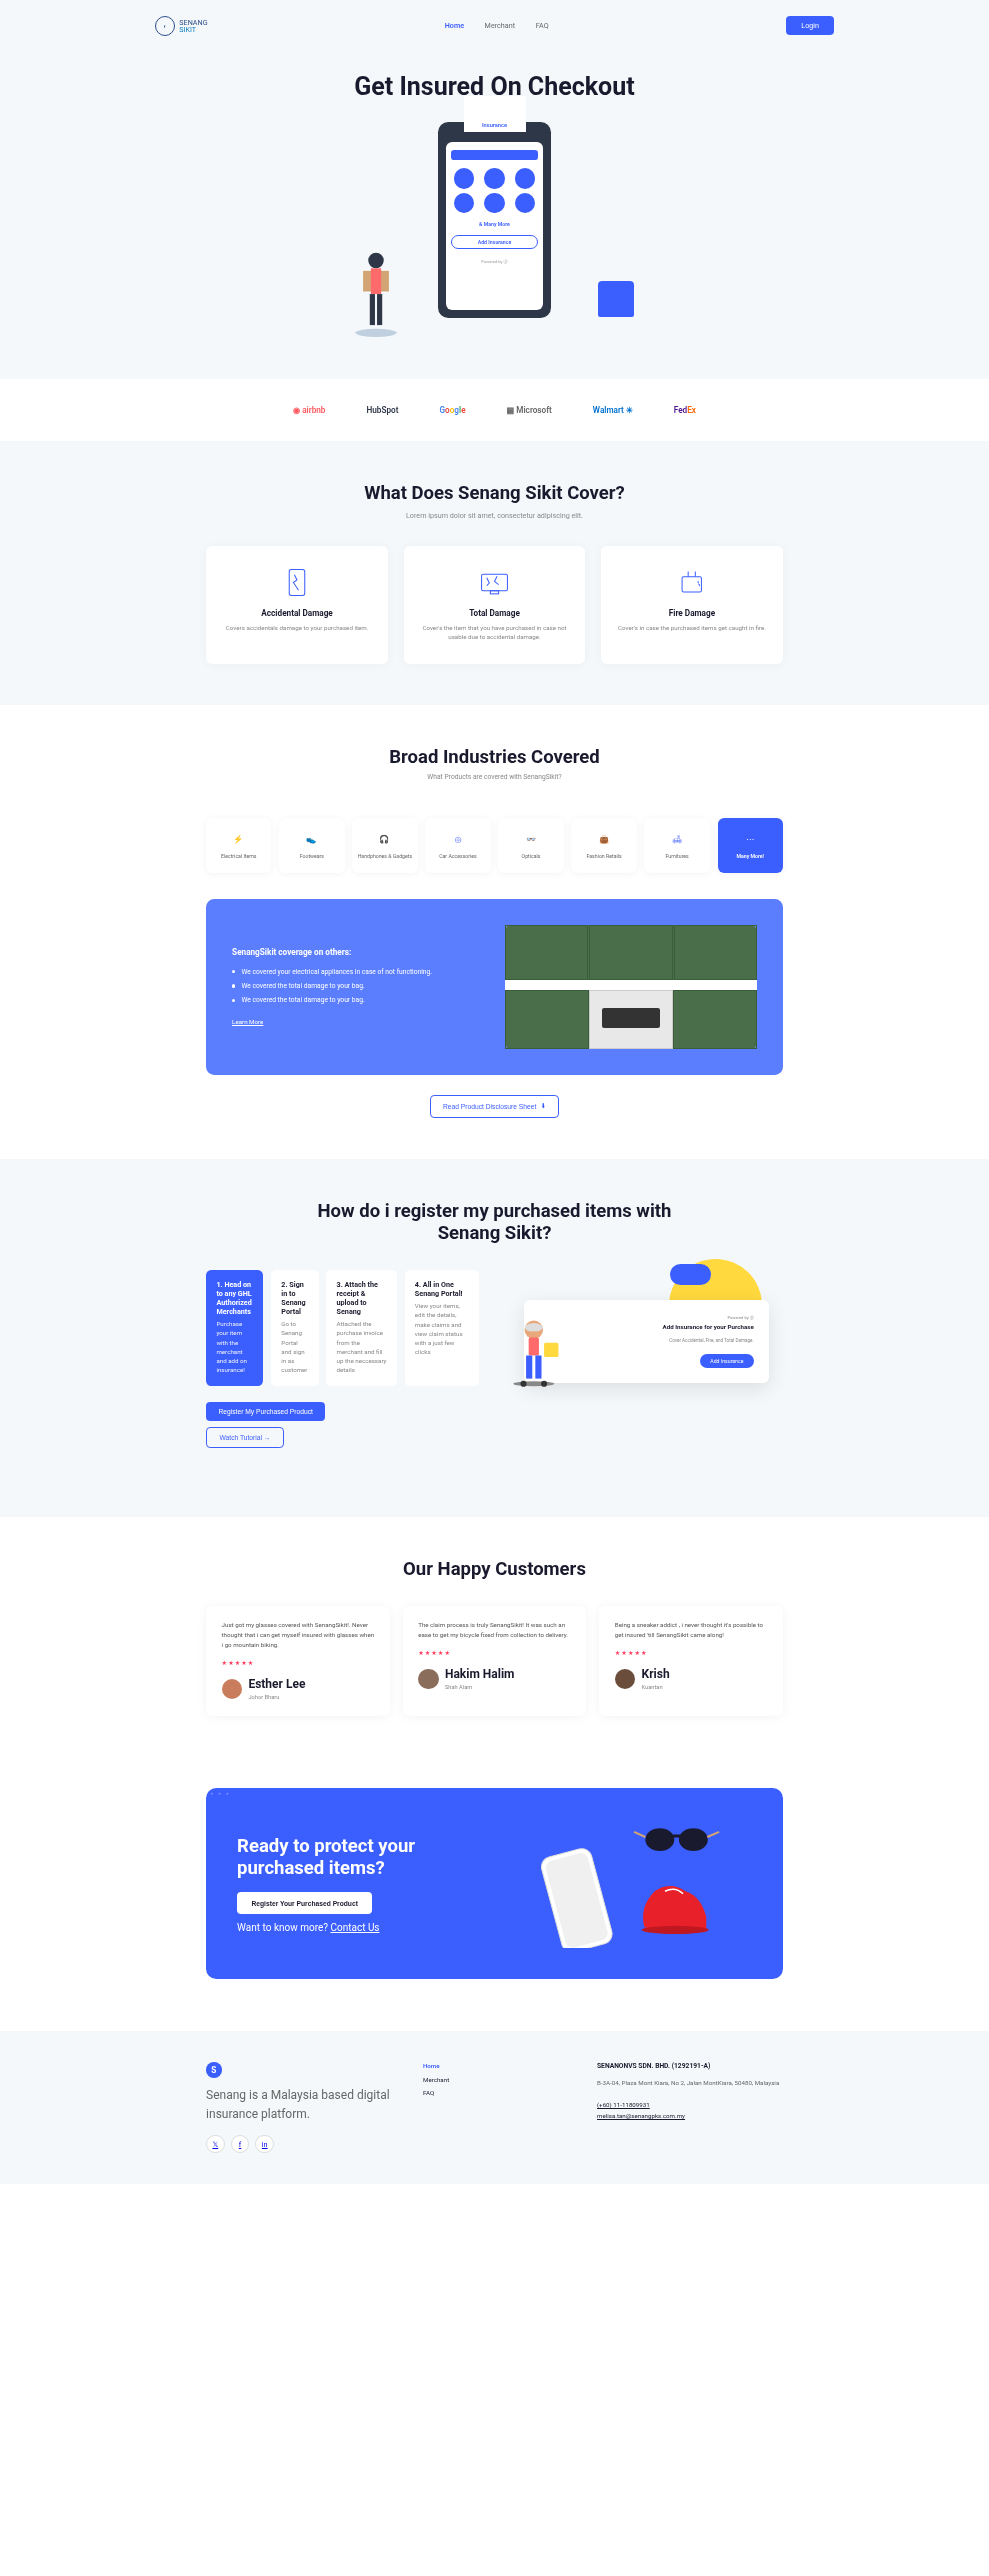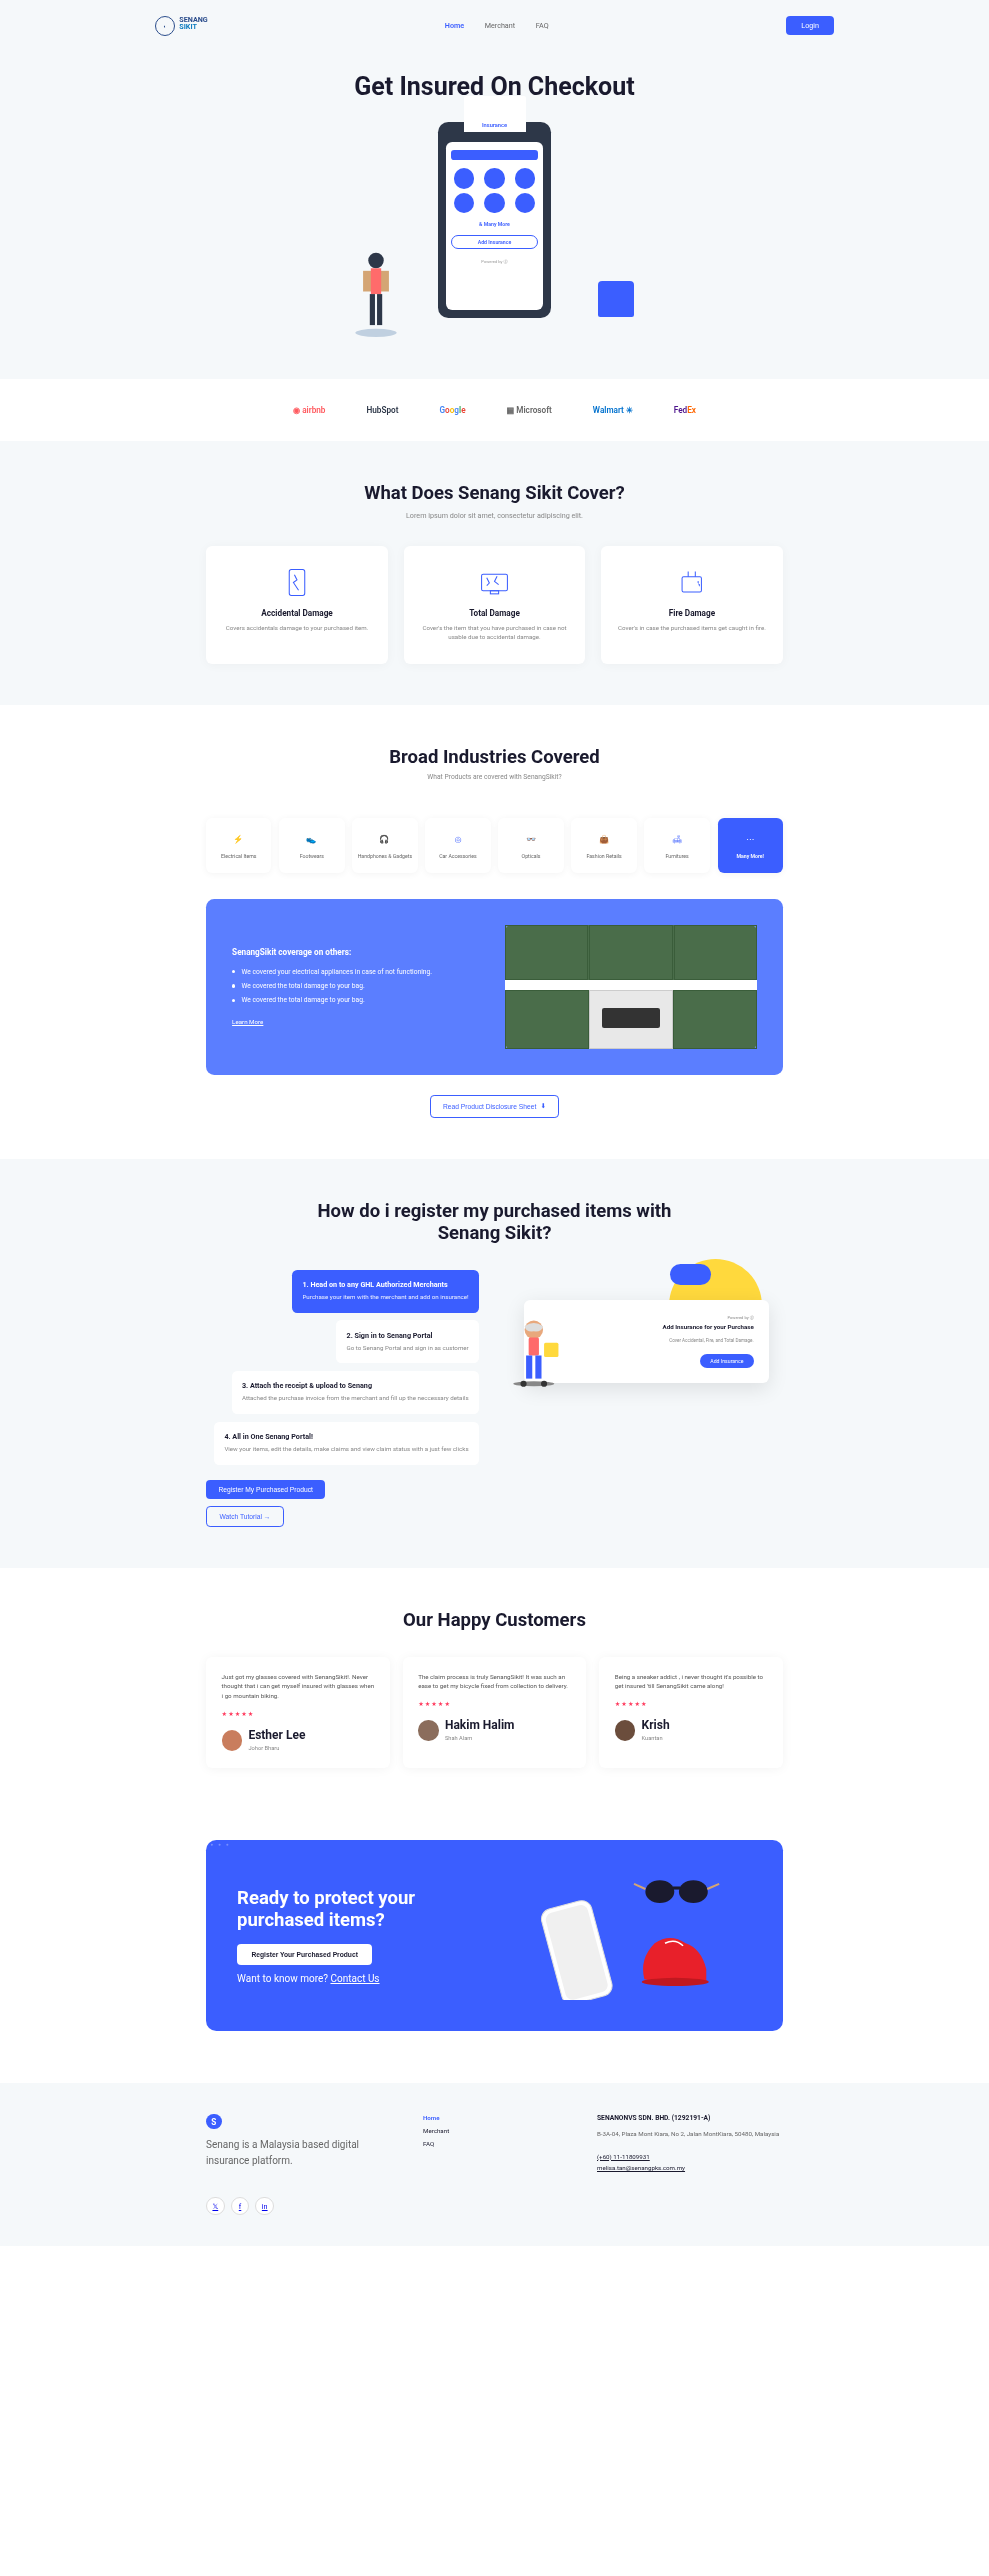--- a/index.html
+++ b/index.html
@@ -3,21 +3,21 @@
 <meta charset="utf-8">
 <style>
 *{margin:0;padding:0;box-sizing:border-box;}
 body{font-family:-apple-system,BlinkMacSystemFont,'Segoe UI',Roboto,sans-serif;color:#1a1a2e;background:#fff;}
 .container{max-width:618px;margin:0 auto;padding:0 20.6px;}
 .wide{max-width:721px;margin:0 auto;padding:0 20.6px;}
 
 
 header{padding:15.5px 0;background:#f5f8fa;}
 .nav{display:flex;align-items:center;justify-content:space-between;}
-.logo{display:flex;gap:4.1px;font-weight:700;font-size:9.3px;}
+.logo{display:flex;align-items:center;gap:4.1px;font-weight:400;font-size:9.3px;}
 .logo-mark{width:20.6px;height:20.6px;border:1px solid #2b4d8c;border-radius:50%;display:flex;align-items:center;justify-content:center;color:#2b4d8c;font-size:5.2px;}
 .logo-text{display:flex;flex-direction:column;line-height:1;}
 .logo-text .t1{color:#2b4d8c;font-size:7.2px;}
 .logo-text .t2{color:#0b7abf;font-size:7.2px;}
 .nav-links{display:flex;gap:20.6px;}
 .nav-links a{text-decoration:none;color:#666;font-size:7.2px;}
 .nav-links a.active{color:#3b5eff;font-weight:600;}
 .login-btn{background:#3b5eff;color:#fff;border:none;padding:5.2px 15.5px;border-radius:4.1px;font-size:7.2px;cursor:pointer;}
 
 
@@ -73,21 +73,21 @@
 .ind-detail li{font-size:6.7px;margin-bottom:6.2px;padding-left:9.3px;position:relative;}
 .ind-detail li:before{content:'';position:absolute;left:0;top:2.6px;width:3.1px;height:3.1px;background:#fff;border-radius:50%;}
 .ind-detail a{color:#fff;font-size:6.2px;text-decoration:underline;display:inline-block;margin-top:7.7px;}
 .ind-img{width:100%;height:124px;background:linear-gradient(#d5e8d5,#c0d8c0);border-radius:6.2px;position:relative;}
 .pds-btn{display:inline-flex;align-items:center;gap:4.1px;margin-top:20.6px;border:0.8px solid #3b5eff;color:#3b5eff;background:#fff;padding:6.2px 12.4px;border-radius:4.1px;font-size:6.7px;cursor:pointer;}
 
 
 .register{background:#f5f8fa;padding:41px 16px;}
 .register h2{font-size:18.5px;font-weight:700;text-align:center;max-width:361px;margin:0 auto 26px;}
 .reg-content{display:grid;grid-template-columns:1fr 1fr;gap:31px;align-items:start;}
-.reg-steps{display:flex;flex-direction:column;gap:7.7px;align-items:flex-end;}
+.reg-steps{display:flex;flex-direction:row;gap:7.7px;}
 .reg-step{background:#fff;border-radius:5.2px;padding:10.3px;}
 .reg-step.active{background:#3b5eff;color:#fff;}
 .reg-step h4{font-size:7.2px;font-weight:700;margin-bottom:4.1px;}
 .reg-step p{font-size:6.2px;color:#888;line-height:1.5;}
 .reg-step.active p{color:rgba(255,255,255,0.9);}
 .reg-ill{position:relative;height:206px;}
 .reg-card-wrapper{position:relative;height:144px;display:flex;align-items:center;justify-content:center;}
 .yellow-circle{position:absolute;width:93px;height:93px;background:#ffd93d;border-radius:50%;right:20.6px;top:-10.3px;}
 .blue-swoosh{position:absolute;width:41px;height:20.6px;background:#3b5eff;border-radius:20.6px;right:72px;top:-5.2px;}
 .reg-card{position:relative;background:#fff;border-radius:6.2px;padding:15.5px;width:90%;box-shadow:0 5.2px 20.6px rgba(0,0,0,0.1);}
@@ -118,21 +118,21 @@
 .cta-btn{background:#fff;color:#1a1a2e;border:none;padding:7.2px 14.4px;border-radius:4.1px;font-size:6.7px;font-weight:600;cursor:pointer;}
 .cta-more{color:#fff;font-size:10px;margin-top:7.7px;}
 .cta-more a{color:#fff;text-decoration:underline;}
 .cta-products{position:relative;height:129px;}
 .cta-dots{position:absolute;left:-15.5px;top:-15.5px;width:52px;height:31px;opacity:0.3;}
 
 
 footer{background:#f5f8fa;padding:31px 0;}
 .footer-grid{display:grid;grid-template-columns:1.3fr 1fr 1.3fr;gap:31px;}
 .footer-col h5{font-size:6.7px;font-weight:700;margin-bottom:7.7px;}
-.footer-col p{font-size:10px;color:#666;line-height:1.6;margin-bottom:28px;}
+.footer-col p{font-size:12px;color:#666;line-height:1.6;margin-bottom:11px;}
 .footer-links a{display:block;font-size:6.2px;color:#3b5eff;text-decoration:none;margin-bottom:5.2px;}
 .footer-links a:first-child{font-weight:600;}
 .footer-contact{font-size:6.2px;color:#666;line-height:1.8;}
 .footer-contact a{color:#1a1a2e;text-decoration:underline;}
 .socials{display:flex;gap:6.2px;}
 .social{width:18.5px;height:18.5px;border:0.5px solid #ddd;border-radius:50%;display:flex;align-items:center;justify-content:center;font-size:7.2px;background:#fff;}
 .footer-logo{width:15.5px;height:15.5px;background:#3b5eff;border-radius:50%;margin-bottom:7.7px;display:flex;align-items:center;justify-content:center;color:#fff;font-weight:700;}
 
 
 .kitchen{position:relative;width:100%;height:100%;}

